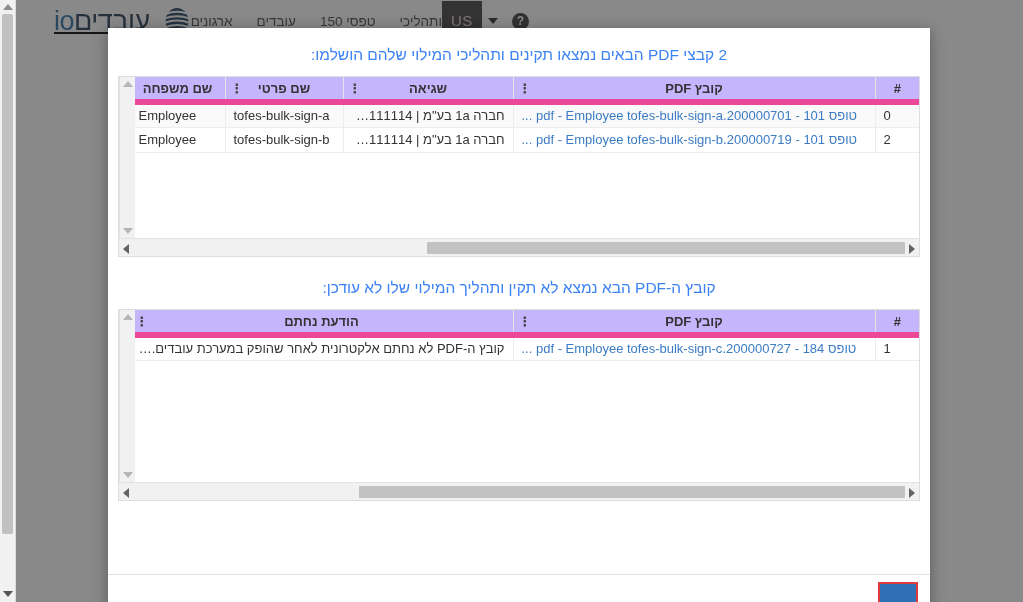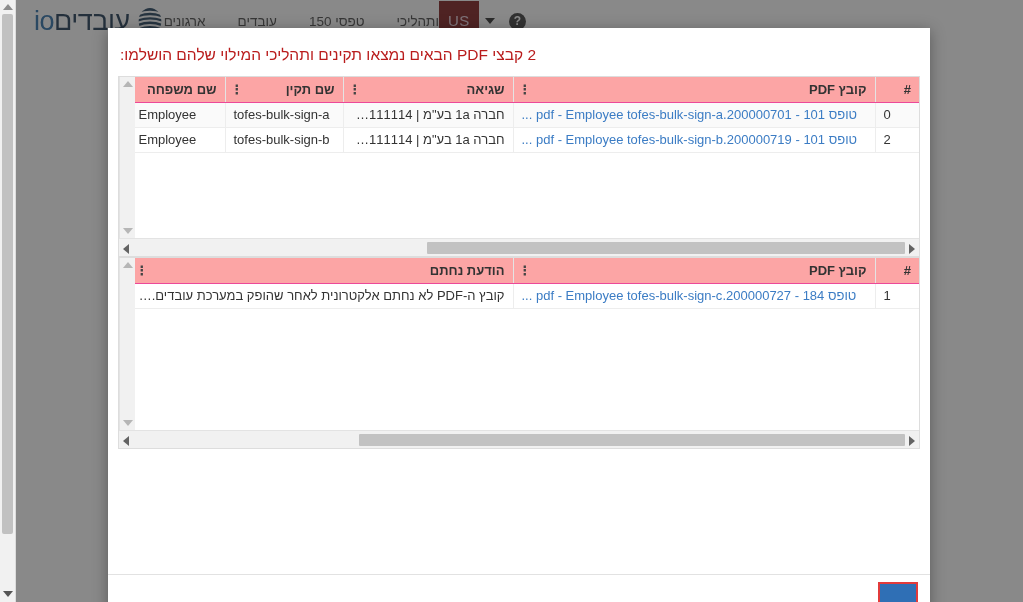--- a/index.html
+++ b/index.html
@@ -34,47 +34,47 @@
     position: absolute; left: 16px; top: 0; right: 0; height: 602px;
     background: #ffffff;
   }
   #topbar {
     position: absolute; left: 0; top: 0; right: 0; height: 42px;
     background: #ffffff;
     display: flex; align-items: center;
     flex-direction: row-reverse;
     padding: 0 12px 0 8px;
   }
-  .brand { display: flex; align-items: center; gap: 6px; margin-left: 10px; }
+  .brand { display: flex; align-items: center; gap: 13px; margin-left: 30px; text-decoration: underline; }
   .brand-logo { width: 28px; height: 30px; display: block; }
   .brand-text {
     font-size: 27px; color: #1f3a54; letter-spacing: -.5px;
     font-family: "Liberation Sans", sans-serif; white-space: nowrap;
   }
   .brand-text .io { color: #2d6fa8; }
   .navlinks {
-    display: flex; flex-direction: row-reverse; align-items: center; gap: 32px;
+    display: flex; flex-direction: row-reverse; align-items: center; gap: 24px;
   }
   .navlink {
     font-size: 13.5px; color: #4a4a4a; white-space: nowrap; cursor: pointer;
   }
   .topbar-right {
     margin-right: auto; display: flex; flex-direction: row-reverse;
     align-items: center; gap: 14px;
   }
   .help-icon {
     width: 17px; height: 17px; border-radius: 50%; background: #3c3c3c;
     color: #fff; font-size: 12px; font-weight: bold; line-height: 17px;
     text-align: center; cursor: pointer;
   }
   .avatar-box {
     display: flex; flex-direction: row-reverse; align-items: center; gap: 6px; cursor: pointer;
   }
   .avatar {
-    width: 40px; height: 40px; background: #7f1d1d; color: #e6cdd9;
+    width: 40px; height: 40px; background: #404040; color: #e6cdd9;
     font-size: 15px; line-height: 40px; text-align: center; letter-spacing: .5px;
   }
   .caret-dn {
     width: 0; height: 0; border-left: 5px solid transparent;
     border-right: 5px solid transparent; border-top: 6px solid #2f2f2f;
   }
   #app-body { position: absolute; left:0; top:42px; right:0; bottom:0; background:#fff; }
 
   #dimmer {
     position: absolute; left: 16px; top: 0; right: 0; height: 602px;
@@ -100,21 +100,21 @@
   .modal-close {
     margin-right: auto; font-size: 15px; color: #9aa9b0; cursor: pointer;
     line-height: 1; padding: 3px 5px; background: none; border: 0;
     font-family: "Liberation Sans", sans-serif;
   }
   .modal-body {
     flex: 1 1 auto; padding: 0 10px; overflow: hidden; position: relative;
   }
 
   .section-title {
-    font-size: 15.5px; color: #b91c1c; text-align: left;
+    font-size: 15.5px; color: #3b82f6; text-align: center;
     padding: 18px 2px 12px 2px; white-space: nowrap;
   }
   .section-title.second { padding-top: 22px; }
 
   
   .grid {
     border: 1px solid #ddd; background: #fff; position: relative;
     display: flex; flex-direction: column;
   }
   .grid-main { flex: 1 1 auto; display: flex; flex-direction: row; min-height: 0; }
@@ -132,23 +132,23 @@
   }
   .vscroll .v-up { top: 4px; border-bottom: 6px solid #b6b6b6; }
   .vscroll .v-dn { bottom: 4px; border-top: 6px solid #b6b6b6; }
 
   .grid-viewport { flex: 1 1 auto; overflow: hidden; order: 1; }
   table.gtable {
     width: 100%; border-collapse: collapse; table-layout: fixed;
     font-size: 13px; direction: rtl;
   }
   table.gtable th {
-    background: #fca5a5; color: #333; font-weight: bold; font-size: 13px;
-    height: 25px; padding: 0 8px; text-align: right; white-space: nowrap;
-    border-bottom: 1px solid #ec4899; border-left: 1px solid #e4e4e4;
+    background: #c4b5fd; color: #333; font-weight: bold; font-size: 13px;
+    height: 25px; padding: 0 8px; text-align: center; white-space: nowrap;
+    border-bottom: 6px solid #ec4899; border-left: 1px solid #e4e4e4;
     position: relative; vertical-align: middle; cursor: pointer;
   }
   table.gtable th.first-col { border-left: 1px solid #e4e4e4; }
   table.gtable th .dots {
     position: absolute; left: 5px; top: 50%; transform: translateY(-50%);
     color: #444; font-size: 13px; line-height: 1; letter-spacing: 0; cursor: pointer;
   }
   table.gtable td {
     height: 25px; padding: 0 8px; text-align: left; white-space: nowrap;
     overflow: hidden; text-overflow: ellipsis; color: #333;
@@ -262,21 +262,21 @@
                 <th>
                   <span class="dots">⋮</span>
                   <span>קובץ PDF</span>
                 </th>
                 <th>
                   <span class="dots">⋮</span>
                   <span>שגיאה</span>
                 </th>
                 <th>
                   <span class="dots">⋮</span>
-                  <span>שם תקין</span>
+                  <span>שם פרטי</span>
                 </th>
                 <th class="first-col">
                   <span>שם משפחה</span>
                 </th>
               </tr>
             </thead>
             <tbody>
               <tr class="alt">
                 <td class="num">0</td>
                 <td class="link"><a>טופס 101 - 200000701.pdf - Employee tofes-bulk-sign-a ...</a></td>
@@ -296,20 +296,21 @@
           <div class="grid-filler" style="height:100px;"></div>
         </div>
       </div>
       <div class="hscroll">
         <div class="h-l"></div>
         <div class="hthumb" style="left:308px; right:14px;"></div>
         <div class="h-r"></div>
       </div>
     </div>
 
+    <div class="section-title second">קובץ ה-PDF הבא נמצא לא תקין ותהליך המילוי שלו לא עודכן:</div>
 
     <div class="grid" id="grid-failure" style="height:192px;">
       <div class="grid-main">
         <div class="vscroll">
           <div class="v-up"></div>
           <div class="vthumb"></div>
           <div class="v-dn"></div>
         </div>
         <div class="grid-viewport">
           <table class="gtable">

